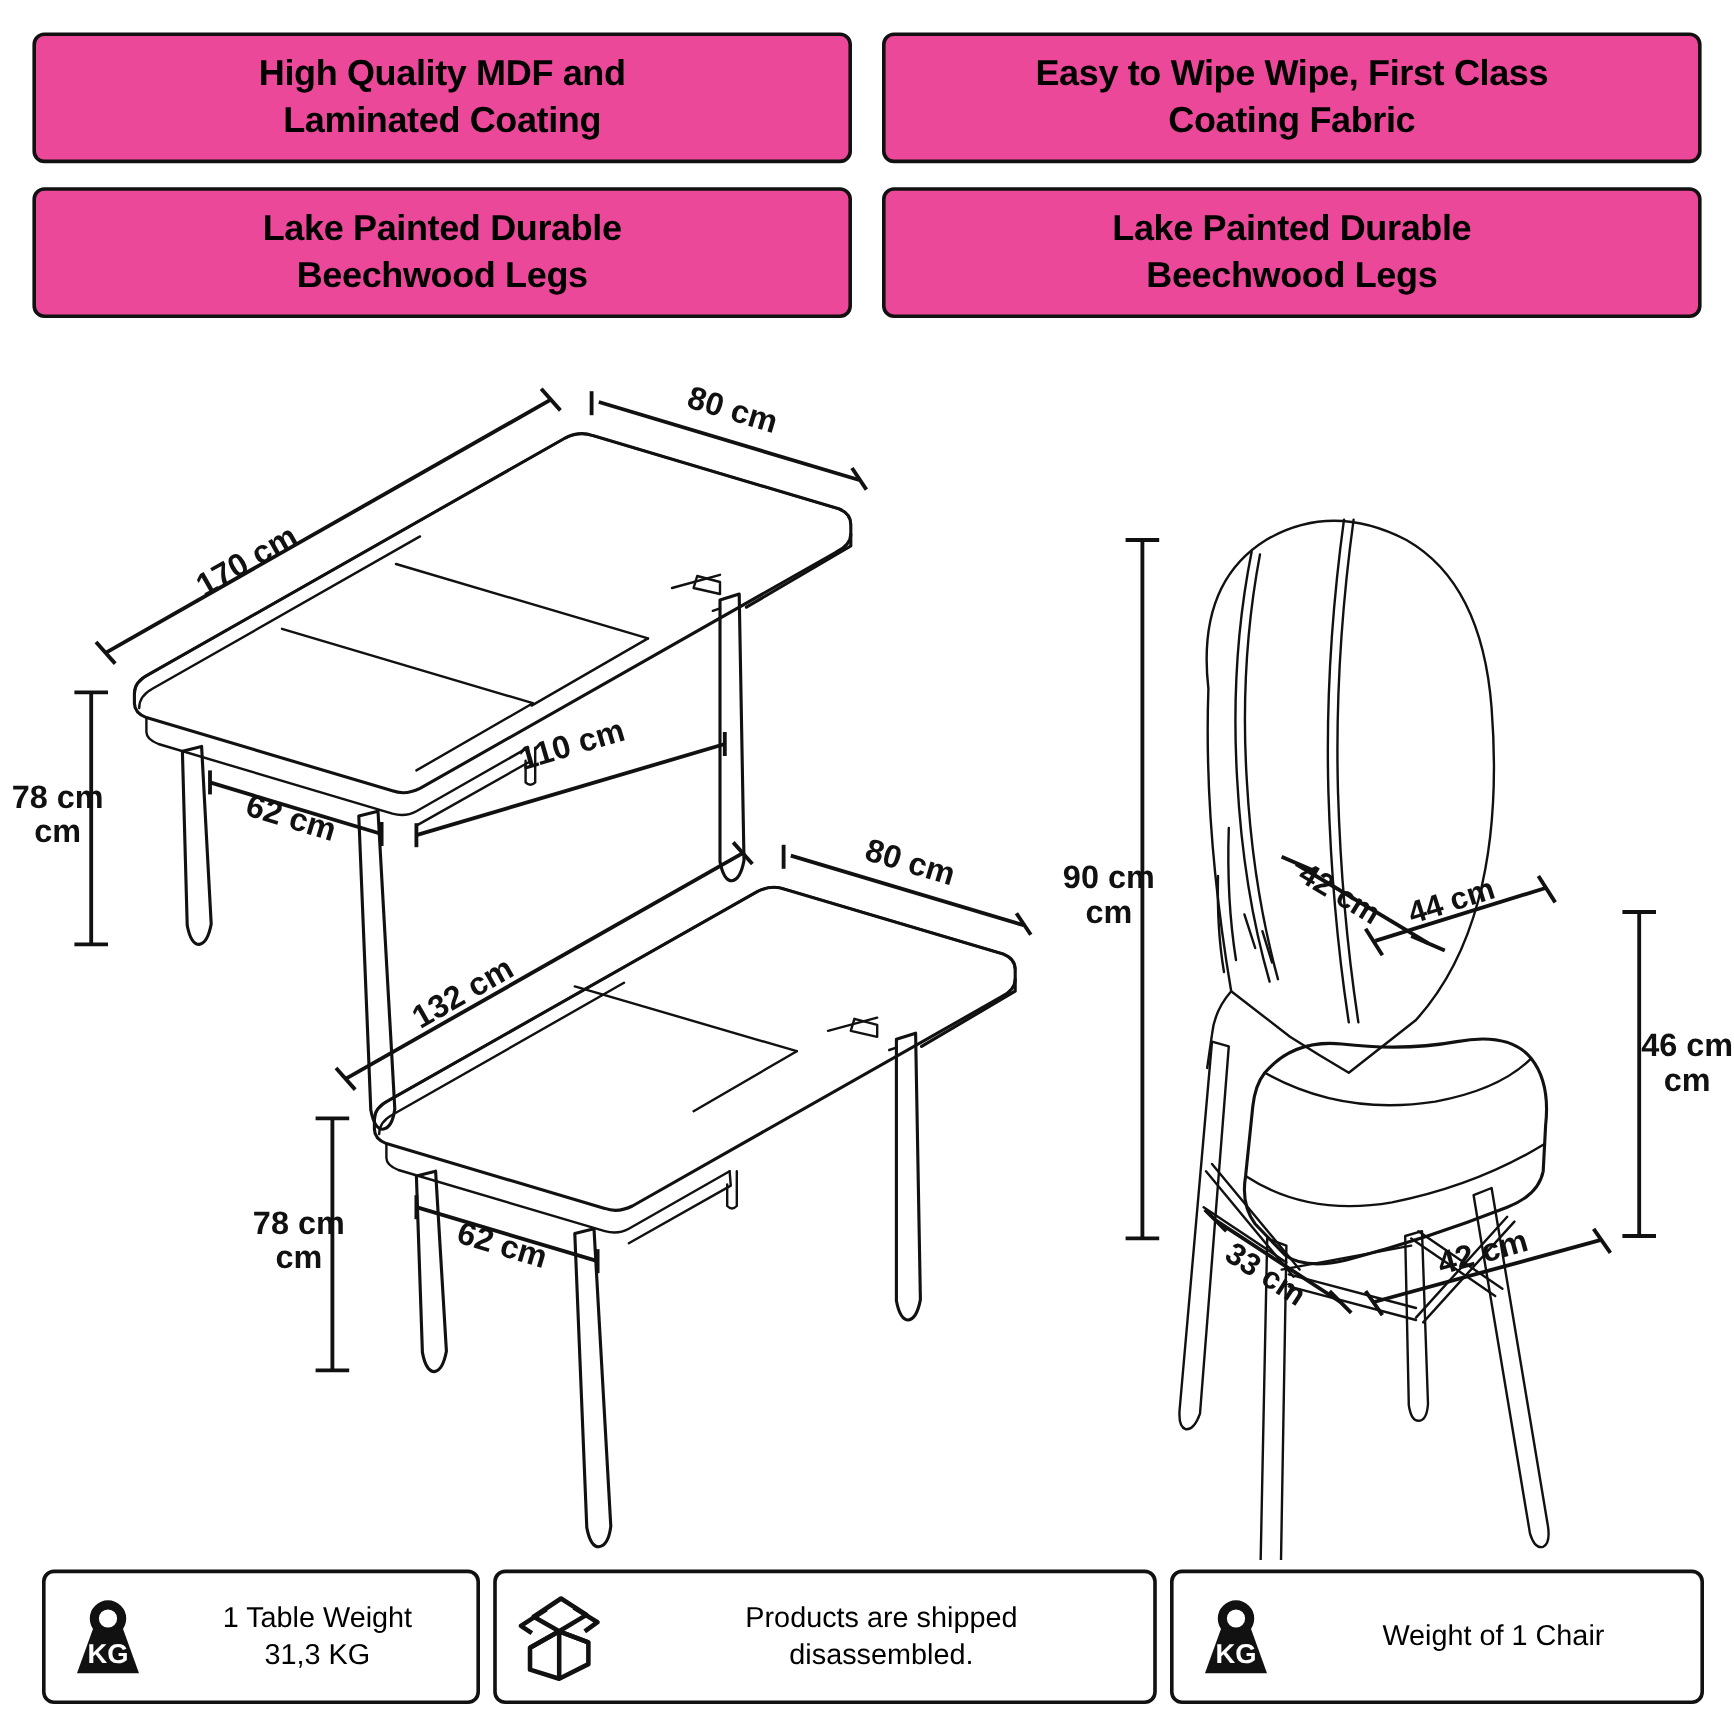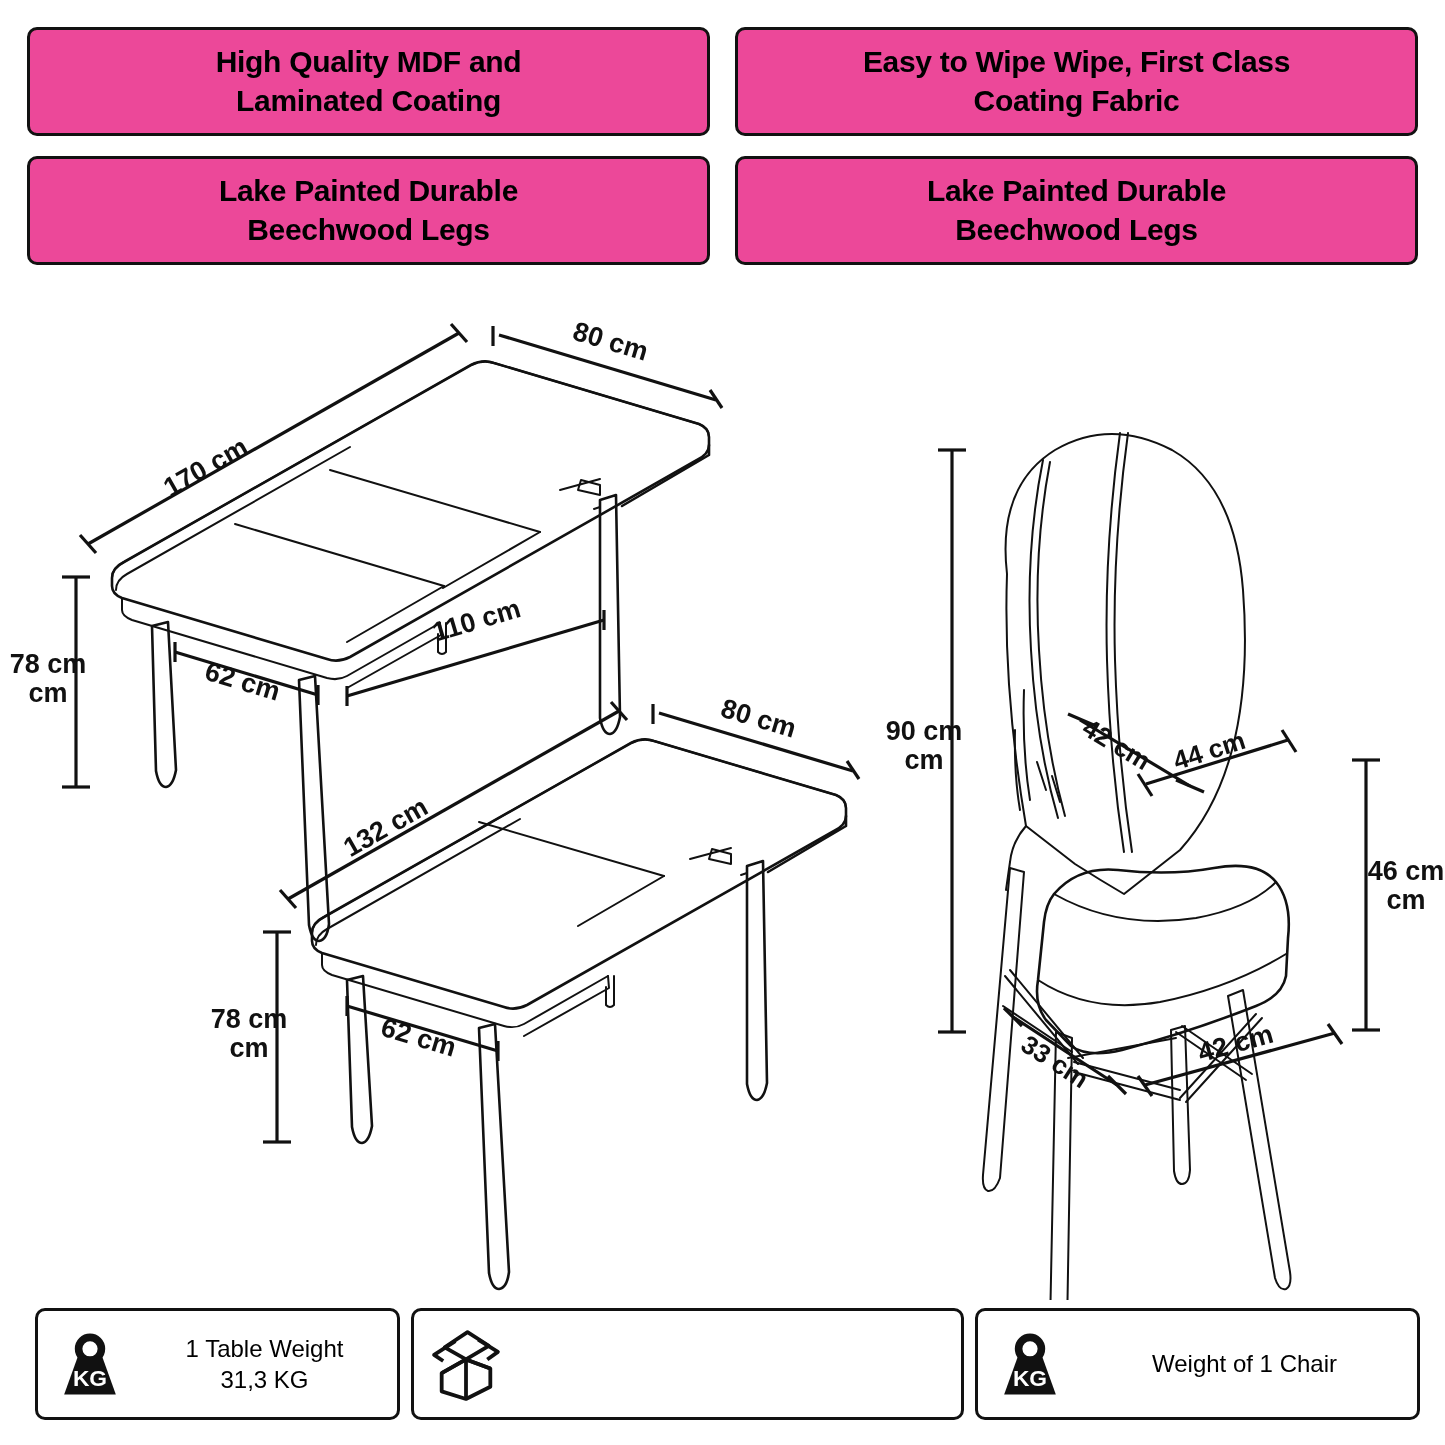--- a/index.html
+++ b/index.html
@@ -304,20 +304,24 @@
         <path d="M50 44 L18 62 L18 86 L50 96 L82 80 L82 56 Z"></path>
         <path d="M50 44 L18 62"></path>
         <path d="M50 44 L82 56"></path>
         <path d="M50 44 L50 96"></path>
         <path d="M50 44 L22 28 L52 8 L80 26 Z"></path>
         <path d="M20 46 L8 38 L36 20"></path>
         <path d="M66 18 L92 34 L78 44"></path>
       </g>
     </svg>
   </div>
+  <div class="info-text">
+    <span>Products are shipped</span>
+    <span class="l2">disassembled.</span>
+  </div>
 </div>
 
 <div class="info-box" id="ib2">
   <div class="info-icon">
     <svg viewBox="0 0 100 100" width="76" height="76">
       <path d="M50 10 A20 20 0 0 0 50 50 A20 20 0 0 0 50 10 Z M50 20 A10 10 0 0 1 50 40 A10 10 0 0 1 50 20 Z" fill="#111"></path>
       <path d="M34 40 L66 40 L84 90 L16 90 Z" fill="#111"></path>
       <text x="50" y="79" text-anchor="middle" fill="#fff" font-size="30" font-weight="bold" font-family="Liberation Sans, sans-serif">KG</text>
     </svg>
   </div>

